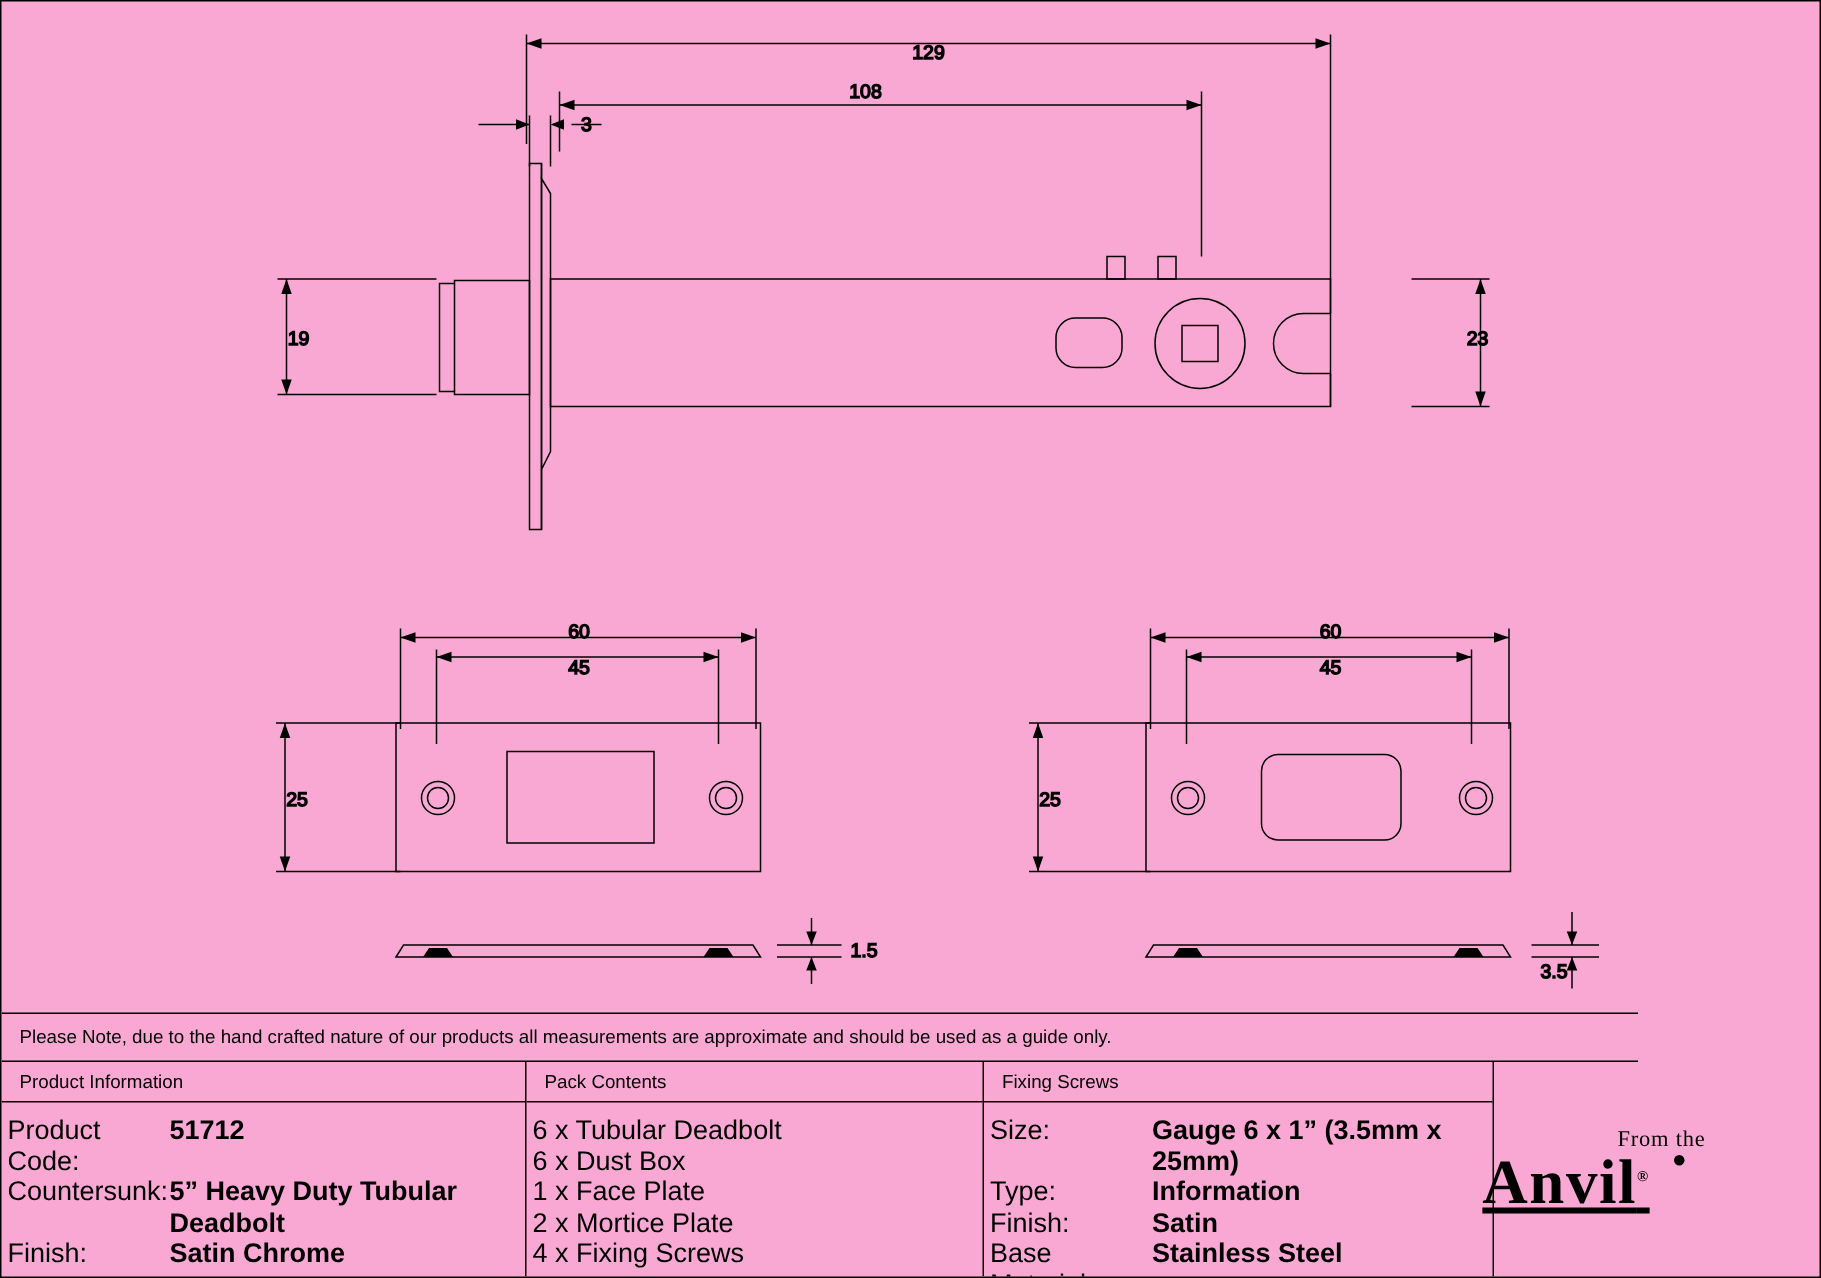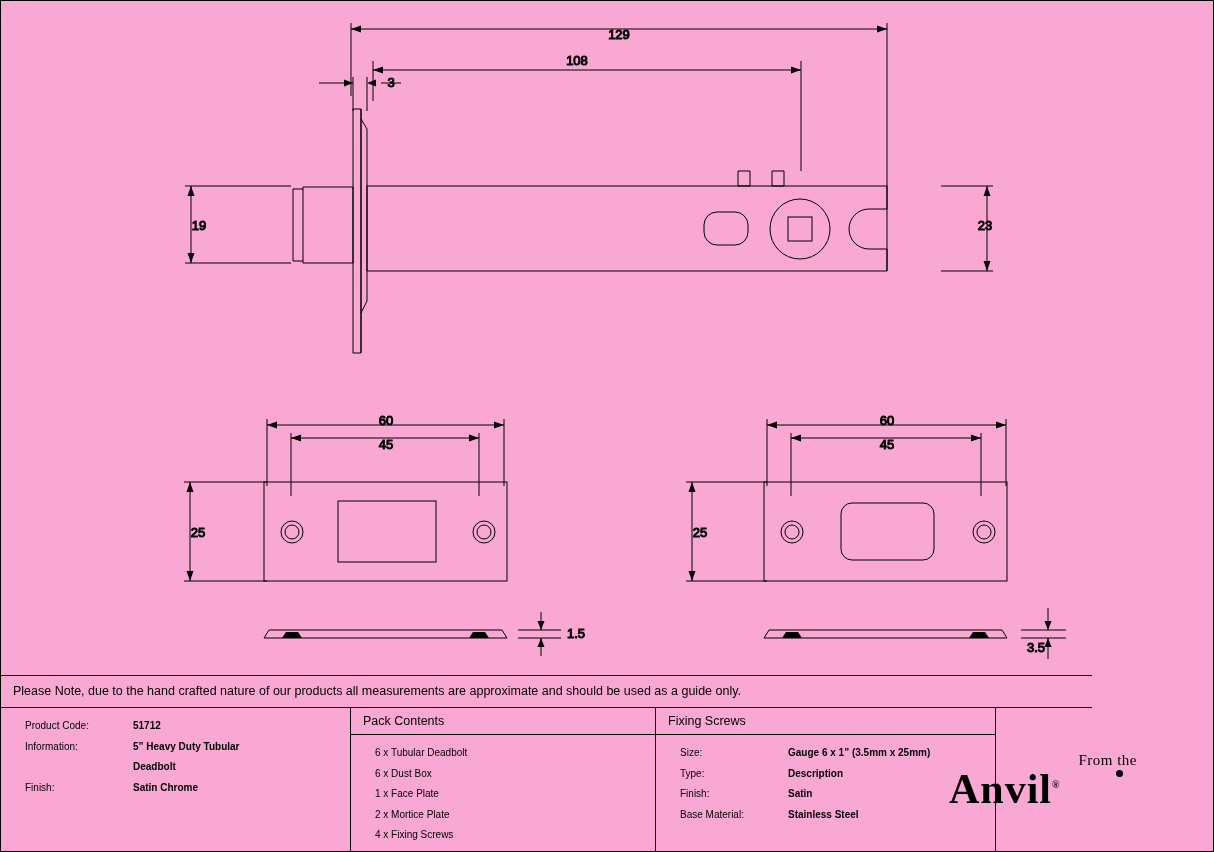--- a/index.html
+++ b/index.html
@@ -49,22 +49,22 @@
     box-sizing: border-box;
     border-right: 1px solid #000;
     padding: 0;
   }
   .col-head {
     font-size: 12.5px;
     padding: 6px 12px 6px 12px;
     border-bottom: 1px solid #000;
   }
   .col-body {
-    font-size: 10px;
-    padding: 8px 12px 0 24px;
+    font-size: 18px;
+    padding: 8px 12px 0 4px;
   }
   .kv {
     display: flex;
     line-height: 20.5px;
   }
   .kv .k { width: 108px; flex: 0 0 108px; }
   .kv .v { flex: 1 1 auto; font-weight: bold; }
   .kv-wide .k { width: 108px; flex: 0 0 108px; }
   .plain-line { line-height: 20.5px; }
   #col-prod { width: 350px; flex: 0 0 350px; }
@@ -73,22 +73,23 @@
   #col-logo {
     flex: 1 1 auto;
     border-right: none;
     position: relative;
   }
   #logo-wrap {
     position: absolute;
     left: 50%;
     top: 50%;
     transform: translate(-50%, -50%);
-    text-align: left;
+    text-align: center;
     width: 190px;
+    text-decoration: underline;
   }
   #logo-from {
     font-family: "Liberation Serif", serif;
     font-size: 15px;
     letter-spacing: 0.5px;
     position: absolute;
     right: 2px;
     top: 4px;
     white-space: nowrap;
   }
@@ -303,27 +304,28 @@
     </g>
   </svg>
 
   <div id="info-panel">
 
     <div id="note-row">Please Note, due to the hand crafted nature of our products all measurements are approximate and should be used as a guide only.</div>
 
     <div id="cols">
 
       <div class="col" id="col-prod">
+        <div class="col-head">Product Information</div>
         <div class="col-body">
           <div class="kv">
             <span class="k">Product Code:</span>
             <span class="v">51712</span>
           </div>
           <div class="kv">
-            <span class="k">Information:</span>
+            <span class="k">Countersunk:</span>
             <span class="v">5” Heavy Duty Tubular</span>
           </div>
           <div class="kv">
             <span class="k"></span>
             <span class="v">Deadbolt</span>
           </div>
           <div class="kv">
             <span class="k">Finish:</span>
             <span class="v">Satin Chrome</span>
           </div>
@@ -343,21 +345,21 @@
 
       <div class="col" id="col-fix">
         <div class="col-head">Fixing Screws</div>
         <div class="col-body">
           <div class="kv kv-wide">
             <span class="k">Size:</span>
             <span class="v">Gauge 6 x 1” (3.5mm x 25mm)</span>
           </div>
           <div class="kv kv-wide">
             <span class="k">Type:</span>
-            <span class="v">Description</span>
+            <span class="v">Information</span>
           </div>
           <div class="kv kv-wide">
             <span class="k">Finish:</span>
             <span class="v">Satin</span>
           </div>
           <div class="kv kv-wide">
             <span class="k">Base Material:</span>
             <span class="v">Stainless Steel</span>
           </div>
         </div>

